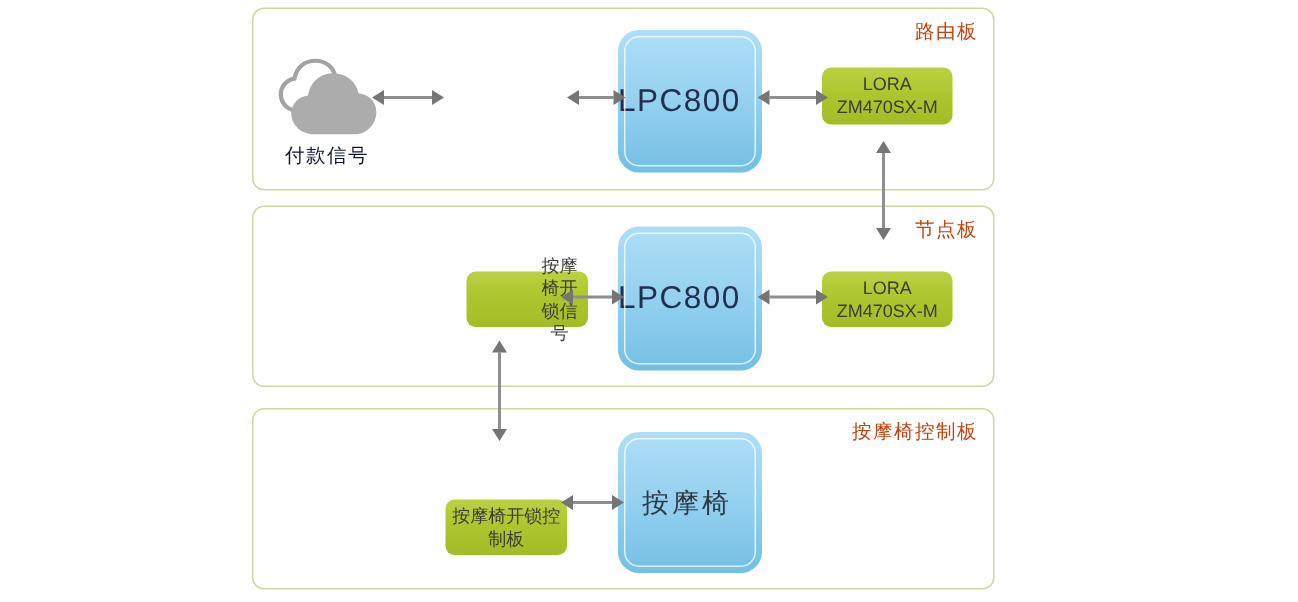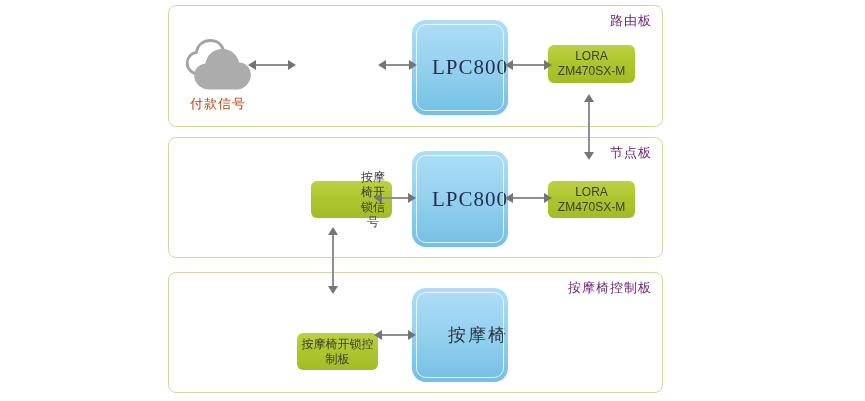--- a/index.html
+++ b/index.html
@@ -15,44 +15,43 @@
     left: 168px; width: 495px;
     background: #ffffff;
     border: 1px solid #d3d79b;
     border-radius: 8px;
     box-sizing: border-box;
   }
   .section-label {
     position: absolute;
     top: 6px; right: 10px;
     font-size: 13px;
-    color: #701a75;
+    color: #c2410c;
     letter-spacing: 1px;
   }
   .greenbox {
     position: absolute;
     background: linear-gradient(180deg, #bcd143 0%, #aec62e 45%, #a3bc26 100%);
     border-radius: 6px;
     display: flex; align-items: center; justify-content: center;
     text-align: center;
     color: #3d3d33;
     font-size: 12px;
     line-height: 15px;
     white-space: pre-line;
     box-sizing: border-box;
     padding: 2px 3px;
   }
   .bluebox {
     position: absolute;
     background: linear-gradient(180deg, #aedef6 0%, #97d2f0 45%, #74bfe4 100%);
     border-radius: 14px;
-    display: flex; align-items: center; justify-content: flex-end;
+    display: flex; align-items: center; justify-content: flex-start;
     color: #232f4e;
     box-sizing: border-box;
-    font-family: Liberation Serif, serif;
   }
   .bluebox::before {
     content: "";
     position: absolute;
     left: 4px; right: 4px; top: 4px; bottom: 4px;
     border: 1px solid rgba(255,255,255,0.75);
     border-radius: 10px;
     pointer-events: none;
   }
   .mcu-text { font-size: 21px; letter-spacing: 1px; }
@@ -102,21 +101,21 @@
     border: 5px solid transparent;
     border-bottom: 0;
     border-top: 8px solid #757575;
   }
   .cloud-wrap { position: absolute; left: 183px; top: 36px; width: 70px; height: 58px; }
   .cloud-label {
     position: absolute;
     left: 178px; top: 95px; width: 80px;
     text-align: center;
     font-size: 13px;
-    color: #c2410c;
+    color: #0f172a;
     letter-spacing: 1px;
   }
 </style>
 </head>
 <body>
 
 <div class="canvas">
 
   <div class="section" style="top:5px; height:122px;">
     <div class="section-label">路由板</div>

